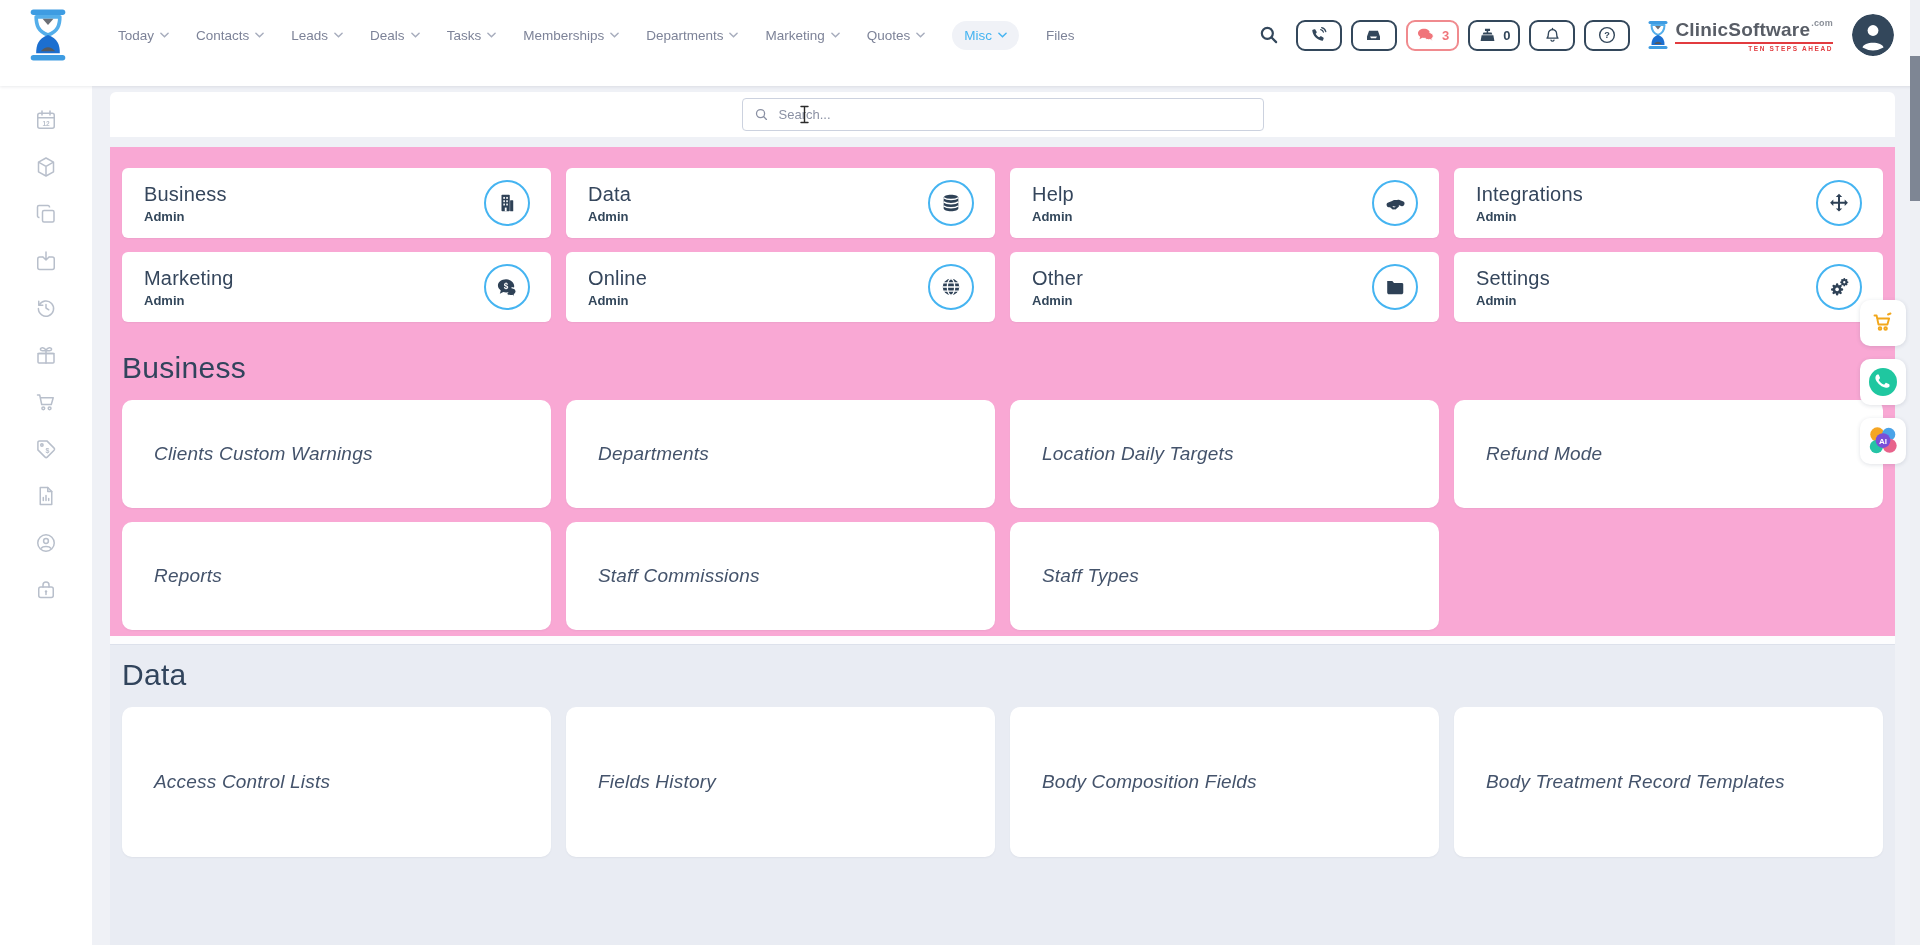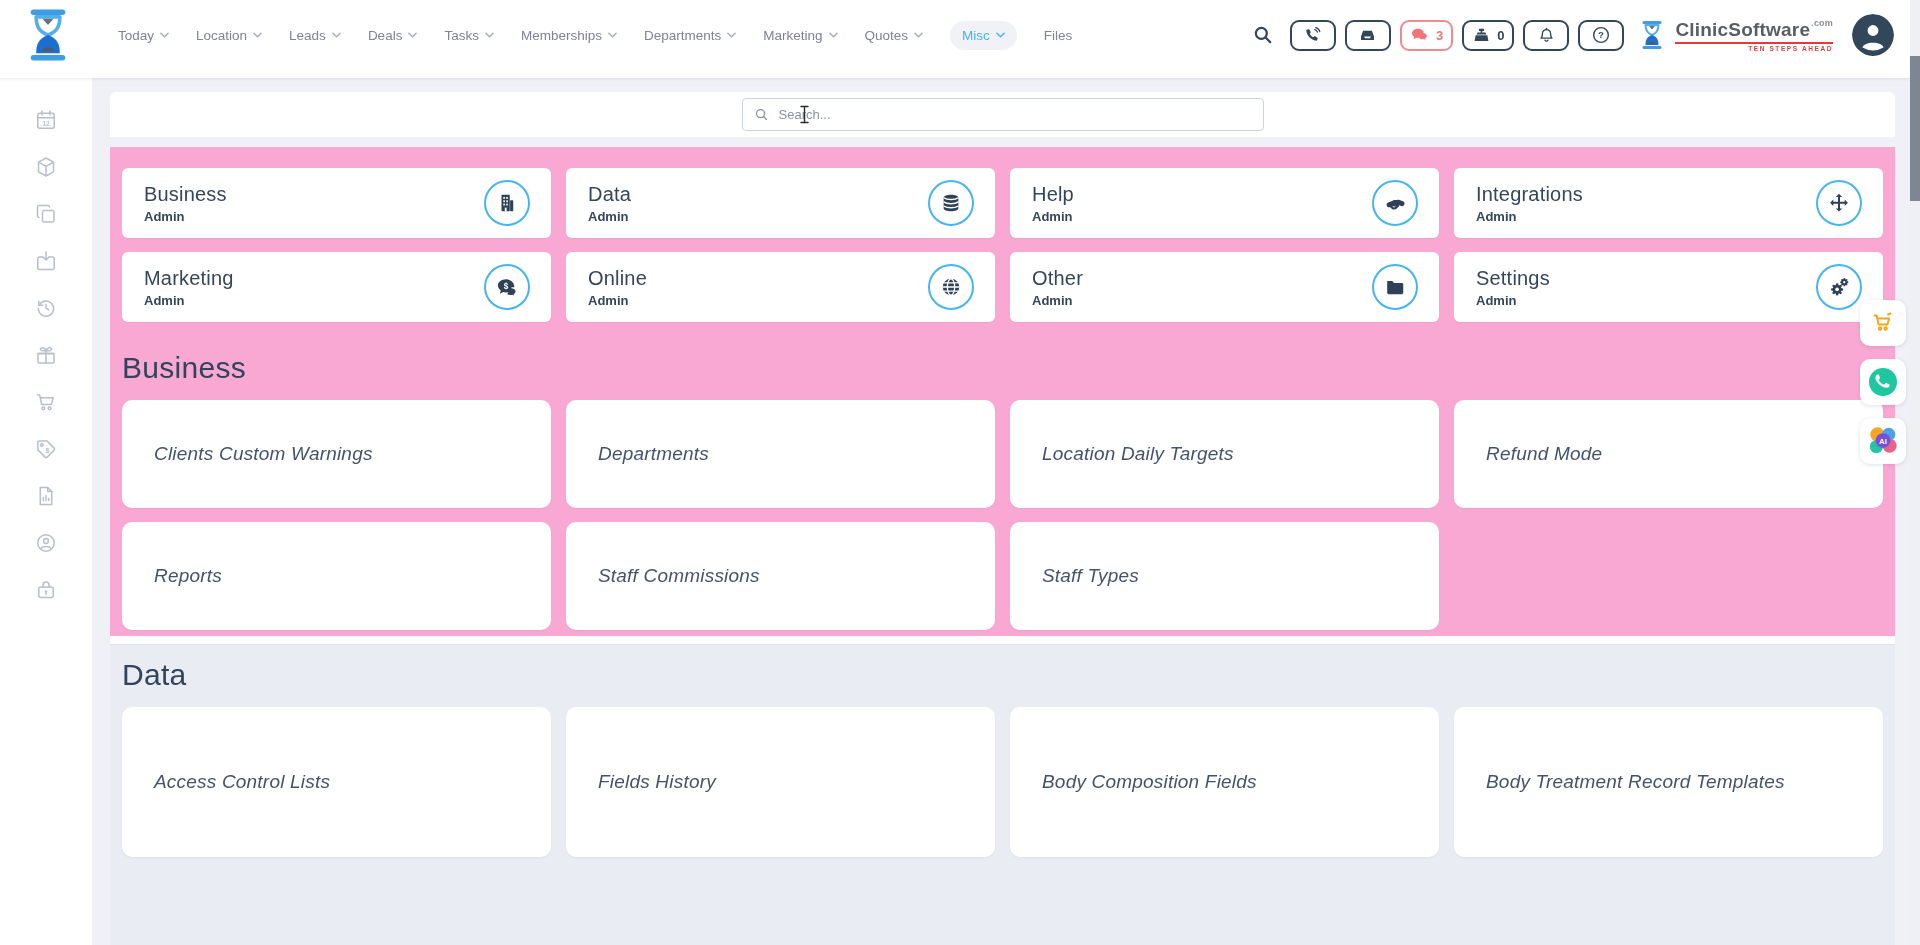--- a/index.html
+++ b/index.html
@@ -4,35 +4,35 @@
 <style>
   html,body{margin:0;padding:0;}
   body{
     width:1920px;height:945px;overflow:hidden;position:relative;
     background:#eff1f6;
     font-family:"Liberation Sans","DejaVu Sans",sans-serif;
     -webkit-font-smoothing:antialiased;
   }
   
   .navbar{height:70px;background:#fff;display:flex;align-items:center;
-    padding:0 26px 8px 28px;box-shadow:0 1px 3px rgba(40,50,70,.10);
+    padding:0 26px 16px 28px;box-shadow:0 1px 3px rgba(40,50,70,.10);
     position:relative;z-index:6;}
   .logo-hourglass{width:40px;height:52px;margin-right:50px;flex:none;cursor:pointer;}
   .nav-menu{display:flex;align-items:center;gap:27px;font-size:13.5px;
     color:#7d8398;font-weight:500;white-space:nowrap;}
   .nav-item{display:flex;align-items:center;gap:6px;cursor:pointer;}
   .nav-item.active{color:#45b4f1;background:#f0f2f7;padding:7px 12px;border-radius:17px;justify-content:flex-end;}
   .nav-right{margin-left:auto;display:flex;align-items:center;gap:9px;}
   .top-search{margin-right:7px;cursor:pointer;display:flex;align-items:center;}
   .icon-btn{height:31px;min-width:46px;border:2px solid #33475b;border-radius:9px;
     display:flex;align-items:center;justify-content:center;gap:6px;background:#fff;
     color:#33475b;font-size:13px;font-weight:700;cursor:pointer;box-sizing:border-box;
     padding:0 8px;}
   .icon-btn.salmon{border-color:#f08a8e;color:#f0757b;}
-  .brand{display:flex;align-items:center;gap:12px;margin:0 10px 0 8px;cursor:pointer;}
+  .brand{display:flex;align-items:center;gap:6px;margin:0 10px 0 8px;cursor:pointer;}
   .brand-hourglass{width:22px;height:30px;}
   .brand-name{font-size:19px;color:#585d66;font-weight:600;letter-spacing:.2px;line-height:1;}
   .brand-tld{font-size:9px;color:#8a8f98;font-weight:600;vertical-align:10px;margin-left:1px;}
   .brand-tag{border-top:2px solid #e23b3f;color:#e23b3f;font-size:6.5px;font-weight:700;
     letter-spacing:1.6px;text-align:right;margin-top:2px;padding-top:1px;}
   .avatar{width:42px;height:42px;border-radius:50%;flex:none;cursor:pointer;}
   
   .sidebar{position:absolute;top:70px;left:0;width:92px;height:875px;background:#fff;
     display:flex;flex-direction:column;align-items:center;padding-top:38px;gap:23px;
     box-sizing:border-box;z-index:4;}
@@ -87,21 +87,21 @@
   </svg>
 
   <div class="nav-menu">
     <div class="nav-item">
       <span>Today</span>
       <svg width="9" height="6" viewBox="0 0 10 6">
           <path d="M1 1l4 4 4-4" stroke="#a7adbd" stroke-width="1.6" fill="none" stroke-linecap="round"></path>
         </svg>
     </div>
     <div class="nav-item">
-      <span>Location</span>
+      <span>Contacts</span>
       <svg width="9" height="6" viewBox="0 0 10 6">
           <path d="M1 1l4 4 4-4" stroke="#a7adbd" stroke-width="1.6" fill="none" stroke-linecap="round"></path>
         </svg>
     </div>
     <div class="nav-item">
       <span>Leads</span>
       <svg width="9" height="6" viewBox="0 0 10 6">
           <path d="M1 1l4 4 4-4" stroke="#a7adbd" stroke-width="1.6" fill="none" stroke-linecap="round"></path>
         </svg>
     </div>

